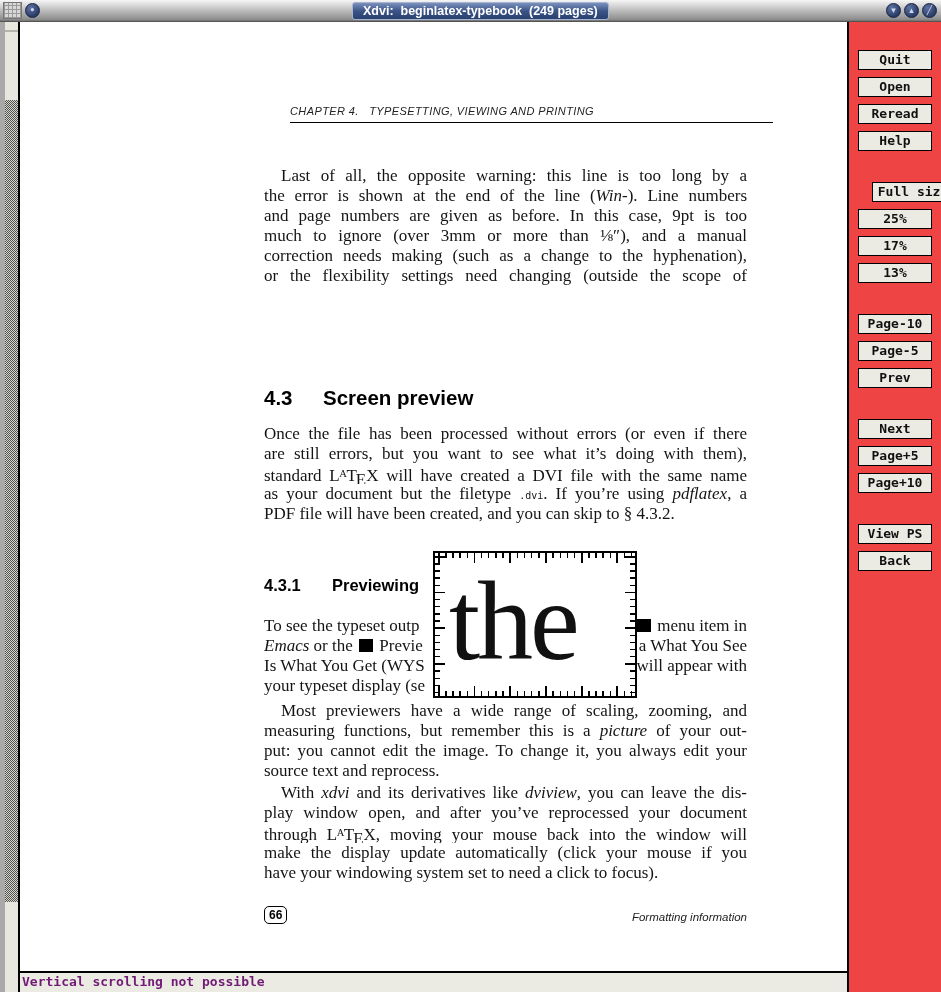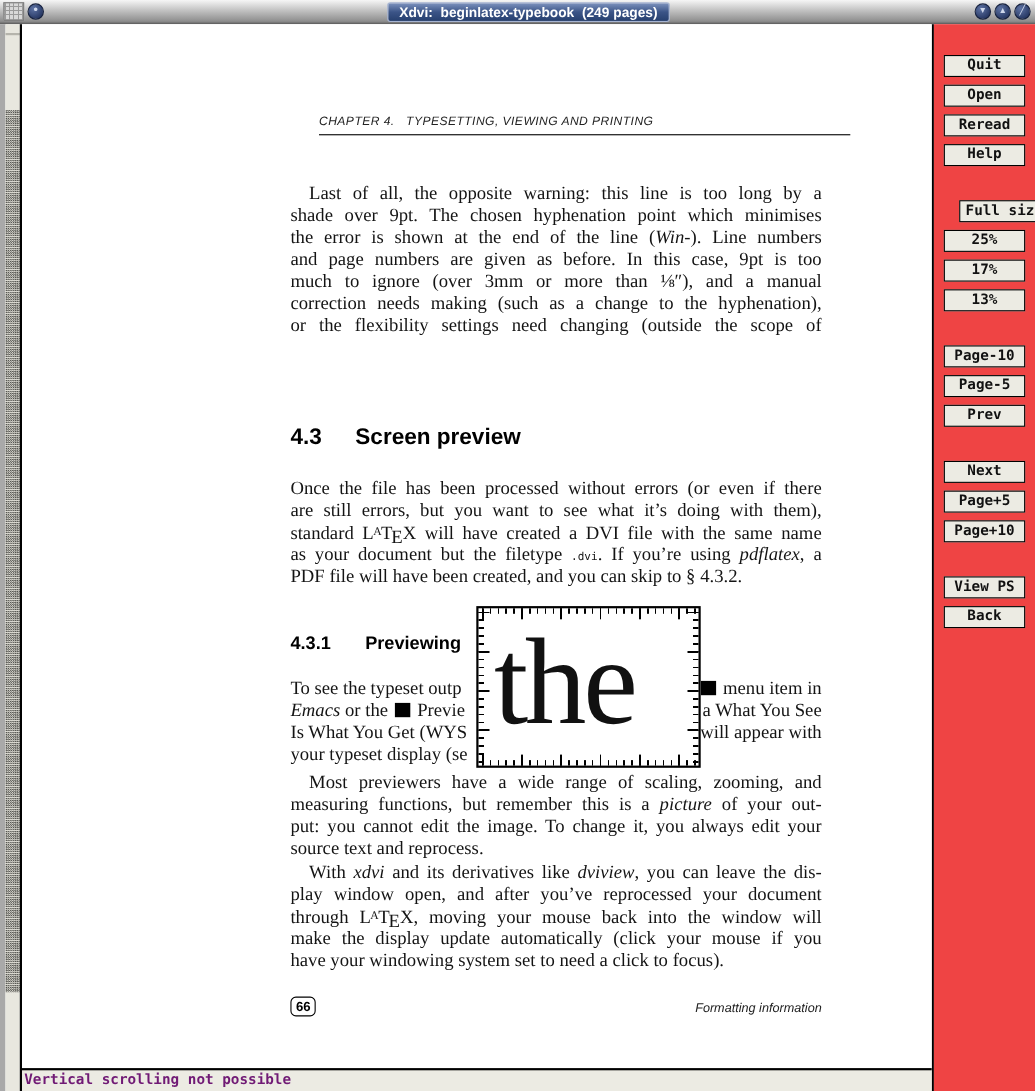--- a/index.html
+++ b/index.html
@@ -47,21 +47,21 @@
   .statusbar { position:absolute; left:20px; top:971px; width:827px; height:21px;
     background:#ecebe3; border-top:2px solid #000;
     font:bold 13px/18px "DejaVu Sans Mono", monospace; color:#701a75; padding-left:2px; }
 
   
   .running-head { position:absolute; left:264px; top:104px; width:483px;
     font:italic 11px/14px "Liberation Sans", sans-serif; letter-spacing:0.4px; color:#222;
     border-bottom:1px solid #000; padding-bottom:4px; white-space:pre;margin-left:26px; }
   .para { position:absolute; width:483px; color:#141414; font-size:17px; }
   #p1 { left:264px; top:166px; }
-  #p2 { left:264px; top:434px; }
+  #p2 { left:264px; top:424px; }
   #p3 { left:264px; top:616px; }
   #p4 { left:264px; top:701px; }
   #p5 { left:264px; top:783px; }
   .ln { height:20px; line-height:20px; overflow:hidden; }
   .ln.j { text-align:justify; text-align-last:justify; }
   .ln.ind { padding-left:17px; }
   .ln.frag { position:relative; }
   .ln.frag .fr { position:absolute; right:0; top:0; white-space:pre; }
   .ln.frag .fl { white-space:pre; }
   .s-r {} .s-i { font-style:italic; }
@@ -126,21 +126,20 @@
   </div>
   <div class="vline-l"></div>
   <div class="vline-r"></div>
 
   <div class="main"></div>
 
   <div class="running-head">CHAPTER 4.   TYPESETTING, VIEWING AND PRINTING</div>
 
   <div class="para" id="p1">
       <div class="ln j ind"><span class="s-r">Last of all, the opposite warning:  this line is too long by a</span></div>
-      <div class="ln j"><span class="s-r">shade over 9pt. The chosen hyphenation point which minimises</span></div>
       <div class="ln j"><span class="s-r">the error is shown at the end of the line (</span><span class="s-i">Win-</span><span class="s-r">).  Line numbers</span></div>
       <div class="ln j"><span class="s-r">and page numbers are given as before.  In this case, 9pt is too</span></div>
       <div class="ln j"><span class="s-r">much to ignore (over 3mm or more than ⅛″), and a manual</span></div>
       <div class="ln j"><span class="s-r">correction needs making (such as a change to the hyphenation),</span></div>
       <div class="ln j"><span class="s-r">or the flexibility settings need changing (outside the scope of</span></div>
     </div>
 
   <div class="h2">
     <span class="num">4.3</span>
     <span>Screen preview</span>

